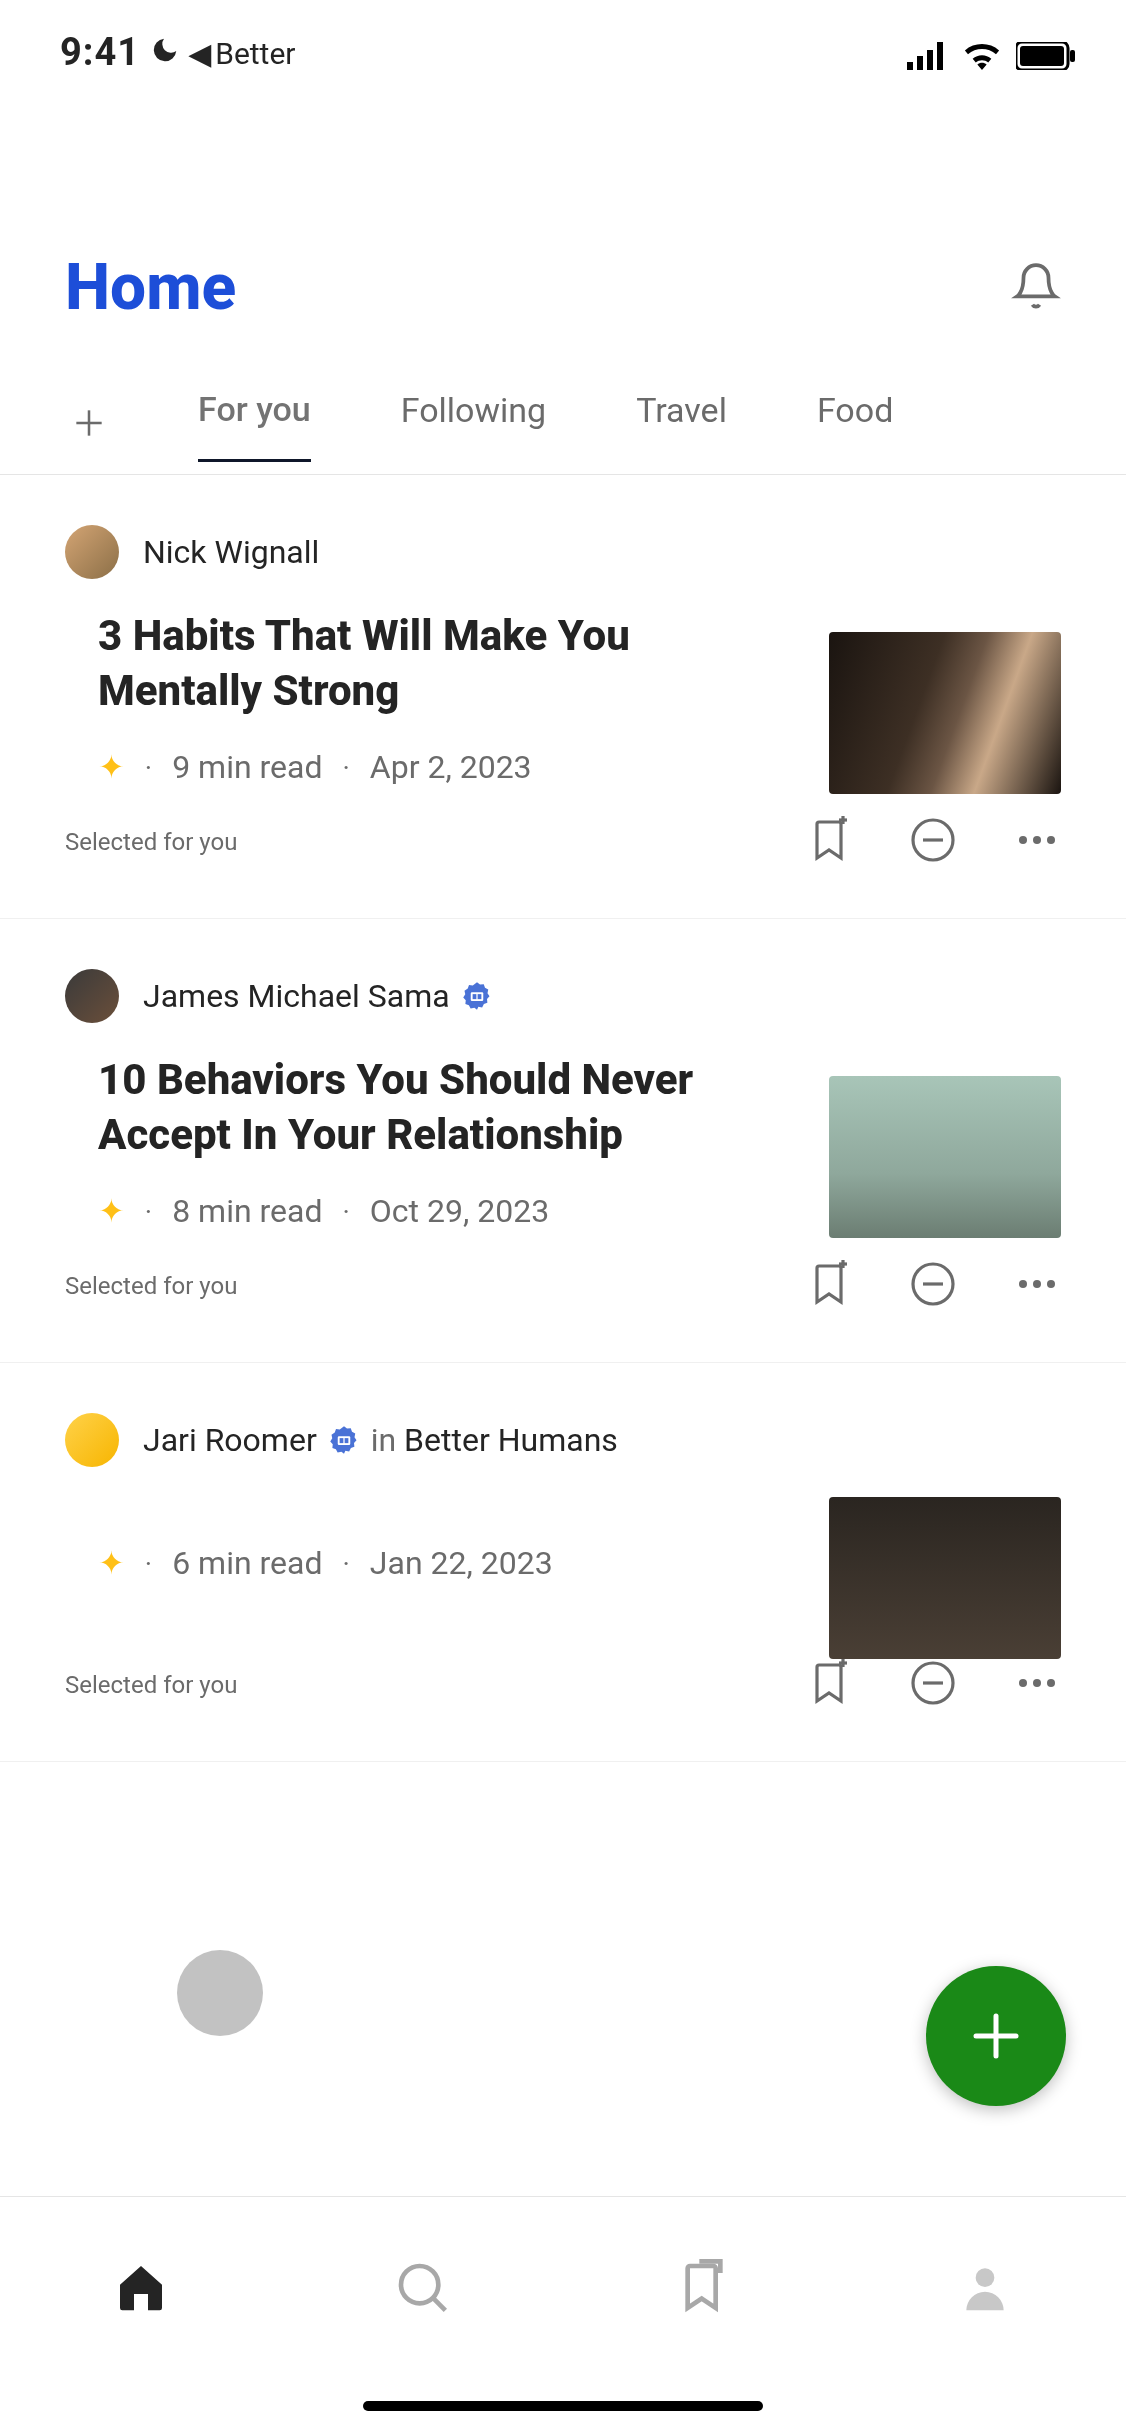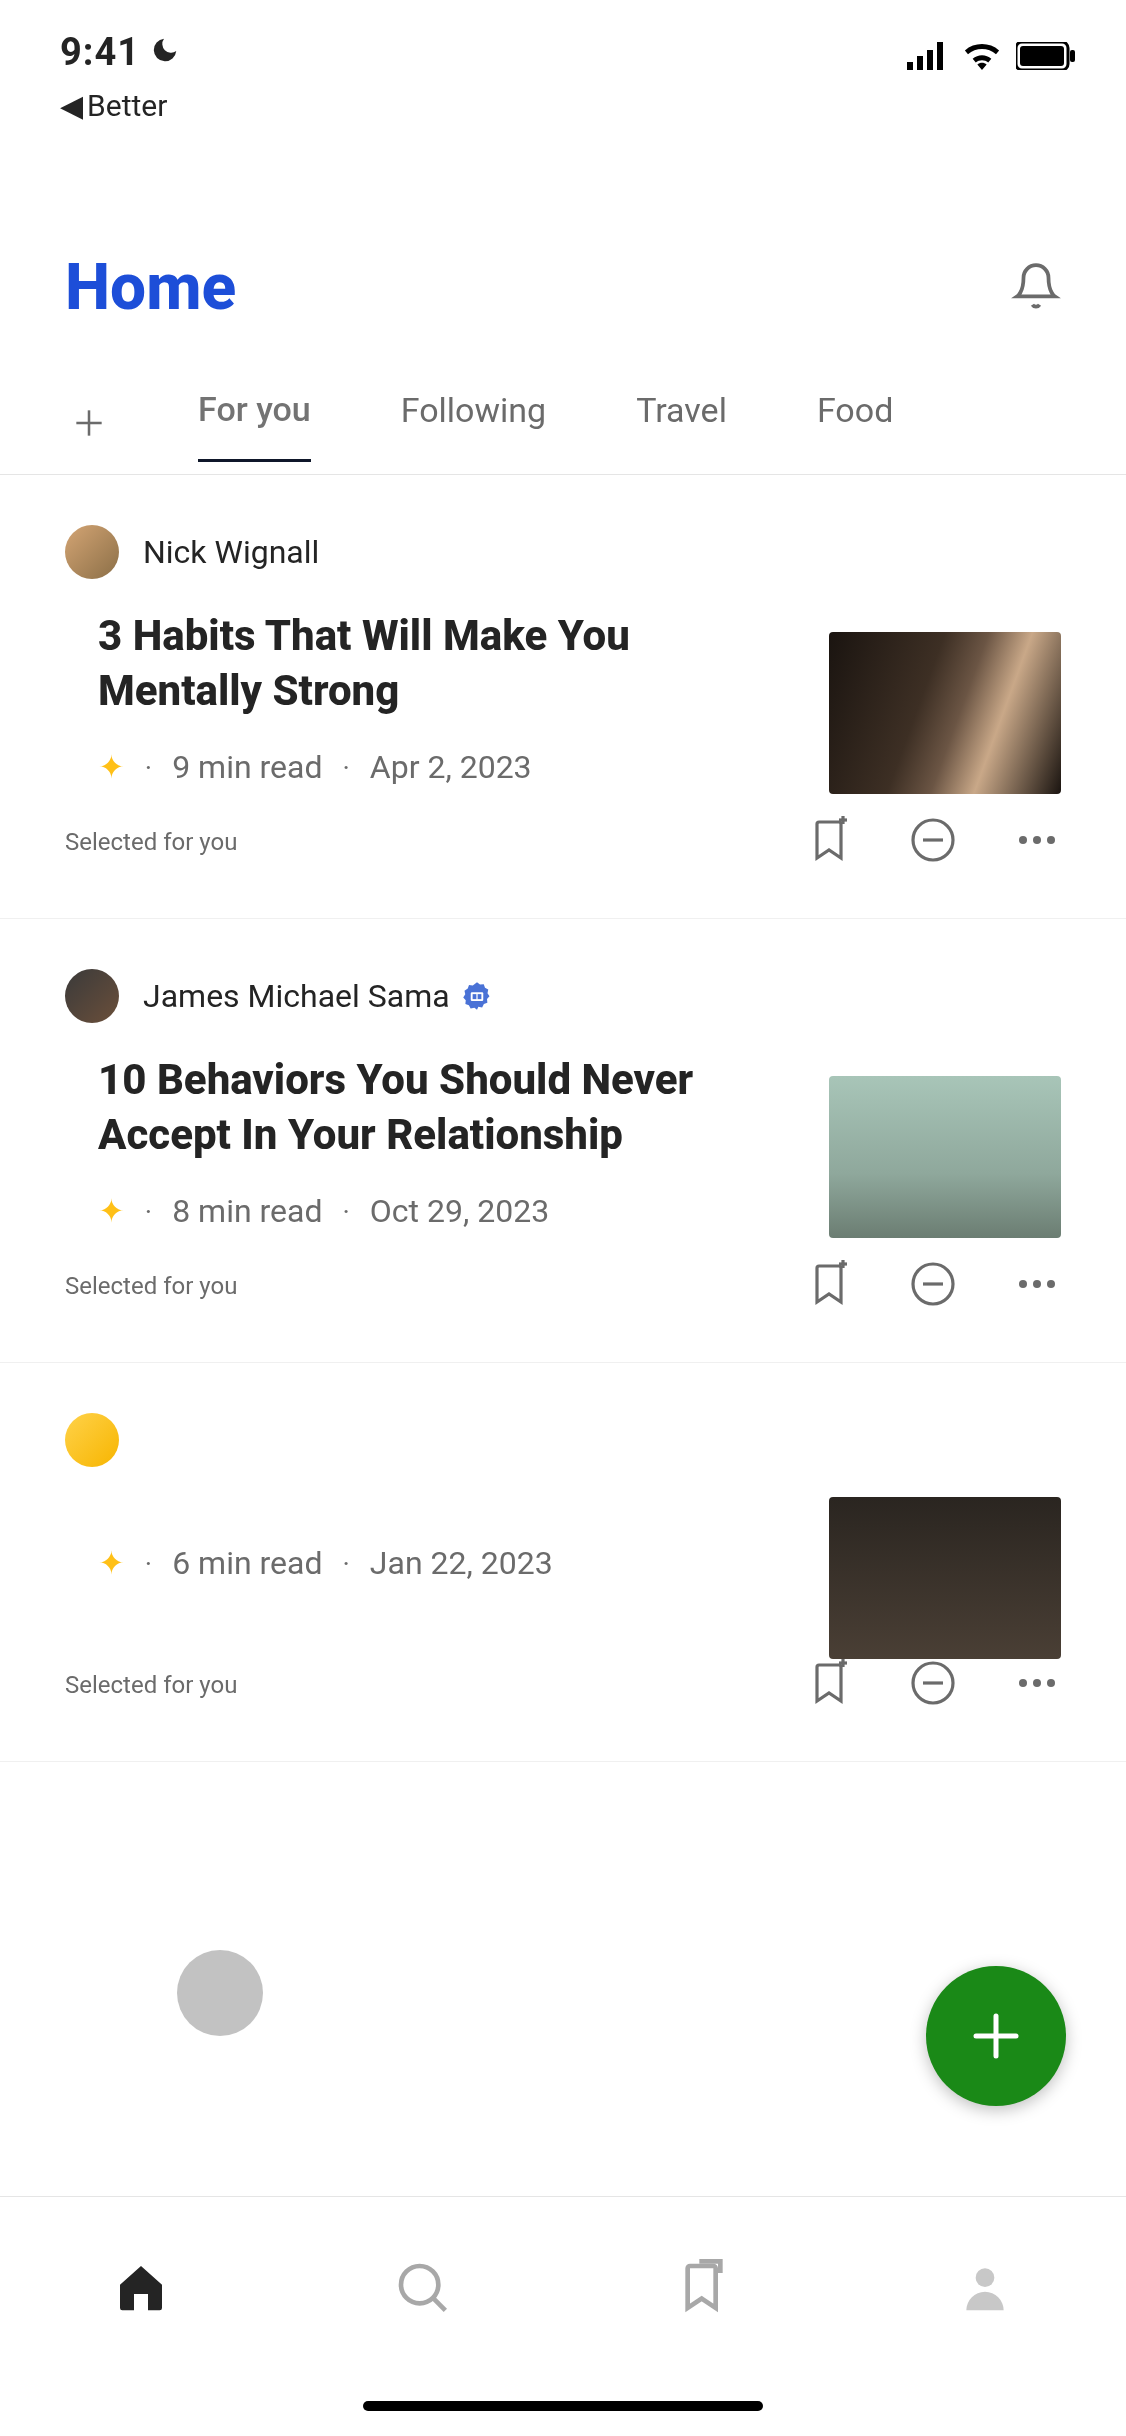--- a/index.html
+++ b/index.html
@@ -12,21 +12,21 @@
   position: relative;
   overflow: hidden;
 }
 .status-bar {
   display: flex;
   justify-content: space-between;
   align-items: flex-start;
   padding: 30px 50px 0 60px;
   height: 100px;
 }
-.status-left { display: flex; align-items: center; gap: 8px; flex-direction: column; align-items: flex-start; }
+.status-left { display: flex; align-items: center; gap: 8px; align-items: flex-start; }
 .status-time-row { display: flex; align-items: center; gap: 10px; }
 .status-time { font-size: 38px; font-weight: 700; letter-spacing: 1px; }
 .status-back { font-size: 30px; color: #242424; display: flex; align-items: center; gap: 4px; margin-top: 6px; }
 .status-right { display: flex; align-items: center; gap: 14px; padding-top: 12px; }
 .header {
   padding: 150px 65px 50px 65px;
   display: flex;
   justify-content: space-between;
   align-items: center;
 }
@@ -281,20 +281,35 @@
               <circle cx="19" cy="12" r="2"></circle>
             </svg>
         </span>
       </div>
     </div>
   </div>
 
   <div class="article">
     <div class="author-row">
       <div class="avatar a3"></div>
+      <span class="author-name">
+        <span>Jari Roomer</span>
+        <span class="verified-badge">
+          <svg width="30" height="30" viewBox="0 0 24 24">
+              <path fill="#4a72d6" d="M12 1l2.4 1.8 3-.3 1 2.8 2.6 1.5-.6 2.9 1.6 2.5-2 2.2.3 3-2.8 1-1.4 2.7-3-.6L12 23l-2.1-1.6-3 .6-1.4-2.7-2.8-1 .3-3-2-2.2 1.6-2.5-.6-2.9L4.6 6l1-2.8 3 .3L12 1z"></path>
+              <rect x="7" y="9" width="10" height="7" rx="1" fill="#fff"></rect>
+              <rect x="8.5" y="10.5" width="3" height="4" fill="#4a72d6"></rect>
+              <rect x="12.5" y="10.5" width="3" height="4" fill="#4a72d6"></rect>
+            </svg>
+        </span>
+        <span class="pub-text">
+          <span>in</span>
+          <span class="pub-name">Better Humans</span>
+        </span>
+      </span>
     </div>
     <div class="article-body">
       <div class="article-text">
         <div class="meta-row">
           <span class="star-icon">✦</span>
           <span class="meta-dot">·</span>
           <span>6  min read</span>
           <span class="meta-dot">·</span>
           <span>Jan 22, 2023</span>
         </div>

